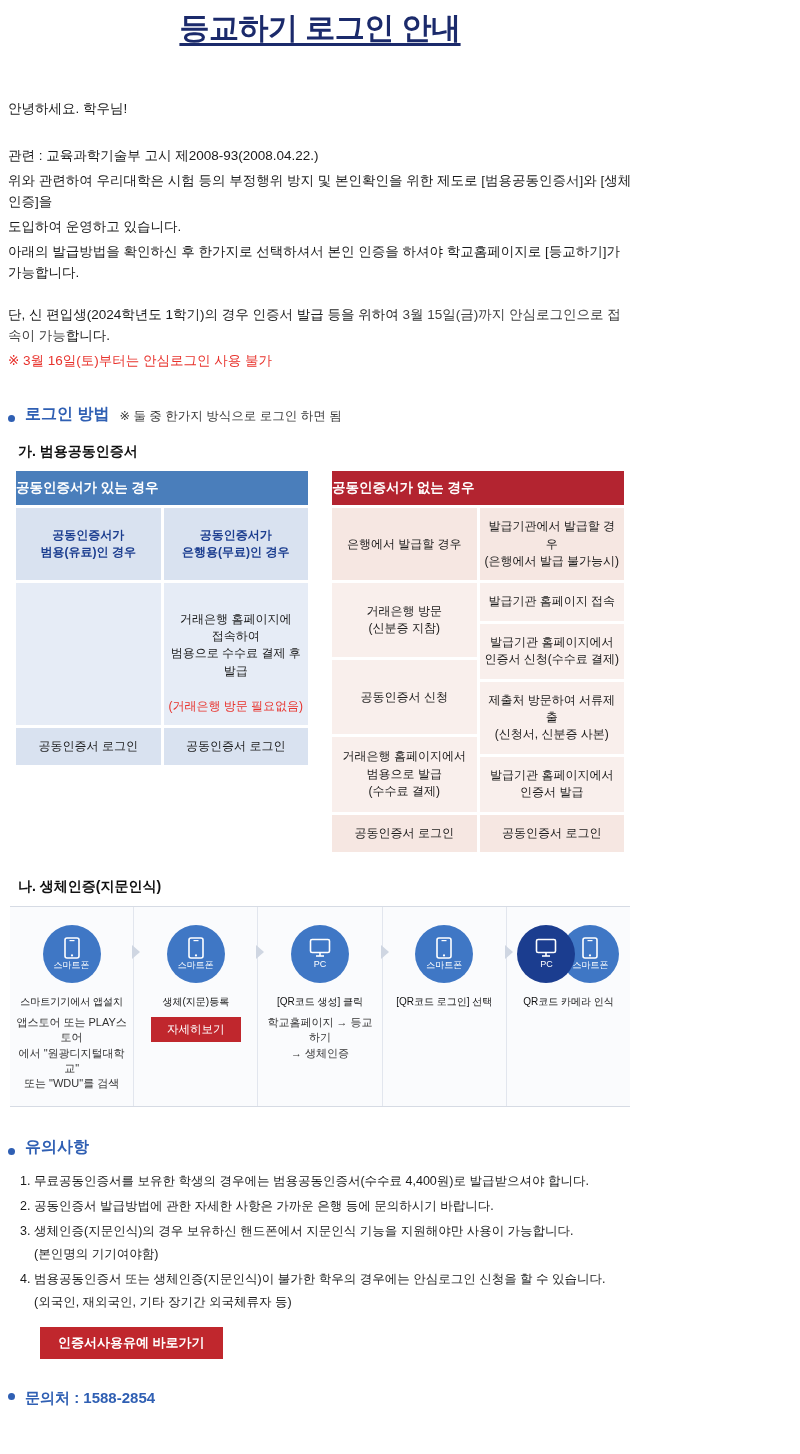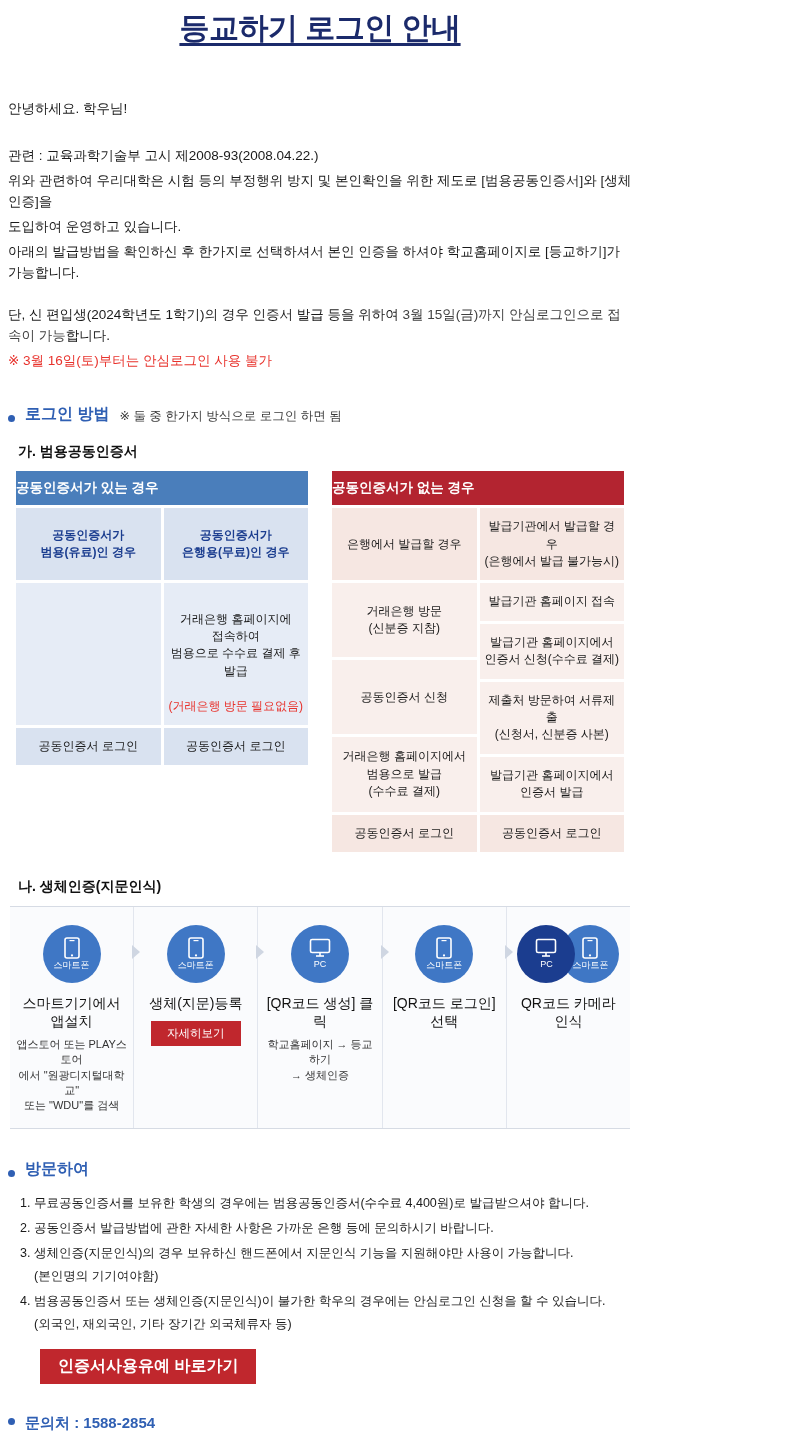--- a/index.html
+++ b/index.html
@@ -149,21 +149,21 @@
     justify-content: center;
     font-size: 9px;
     line-height: 1.1;
   }
   .circ.dark { background: #1b3d8f; }
   .circ svg { display: block; margin-bottom: 2px; }
   .circ .clabel { font-size: 9px; }
   .circ.overlap-left { margin-right: -14px; z-index: 1; }
   .bio-title {
     margin-top: 10px;
-    font-size: 14px;
+    font-size: 10px;
     color: #111;
   }
   .bio-desc {
     margin-top: 6px;
     font-size: 11px;
     line-height: 1.4;
     color: #333;
   }
   .bio-btn {
     display: inline-block;
@@ -194,21 +194,21 @@
     line-height: 1.85;
   }
   .notes-list li { margin-bottom: 2px; }
   .sub-line { display: block; font-size: 12.5px; }
 
   .link-btn {
     display: inline-block;
     margin: 10px 0 0 40px;
     background: #c0272d;
     color: #fff;
-    font-size: 16px;
+    font-size: 13px;
     font-weight: bold;
     padding: 7px 18px;
     border: none;
     cursor: pointer;
   }
 
   .contact {
     margin: 30px 0 0 0;
     padding: 0 8px;
     font-size: 15px;
@@ -407,21 +407,21 @@
           <span class="clabel">스마트폰</span>
         </div>
       </div>
       <div class="bio-title">QR코드 카메라 인식</div>
     </div>
   </div>
 
   
   <div class="sec-head" style="margin-top:30px;">
     <span class="bullet"></span>
-    <span>방문하여</span>
+    <span>유의사항</span>
   </div>
 
   <ol class="notes-list">
     <li>
       <span>무료공동인증서를 보유한 학생의 경우에는 범용공동인증서(수수료 4,400원)로 발급받으셔야 합니다.</span>
     </li>
     <li>
       <span>공동인증서 발급방법에 관한 자세한 사항은 가까운 은행 등에 문의하시기 바랍니다.</span>
     </li>
     <li>

